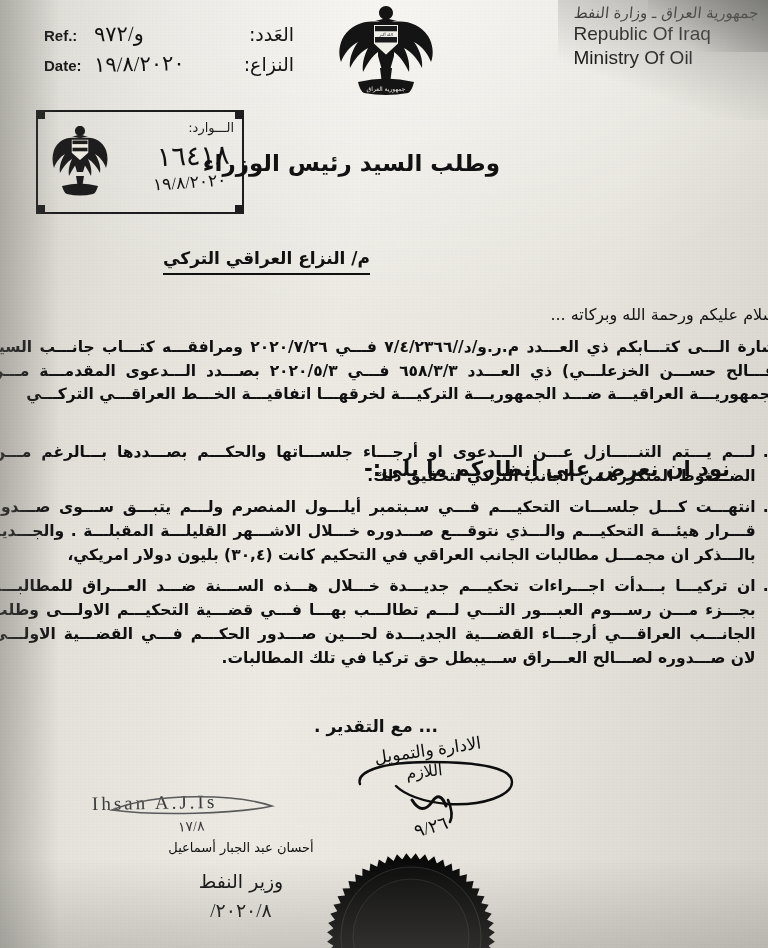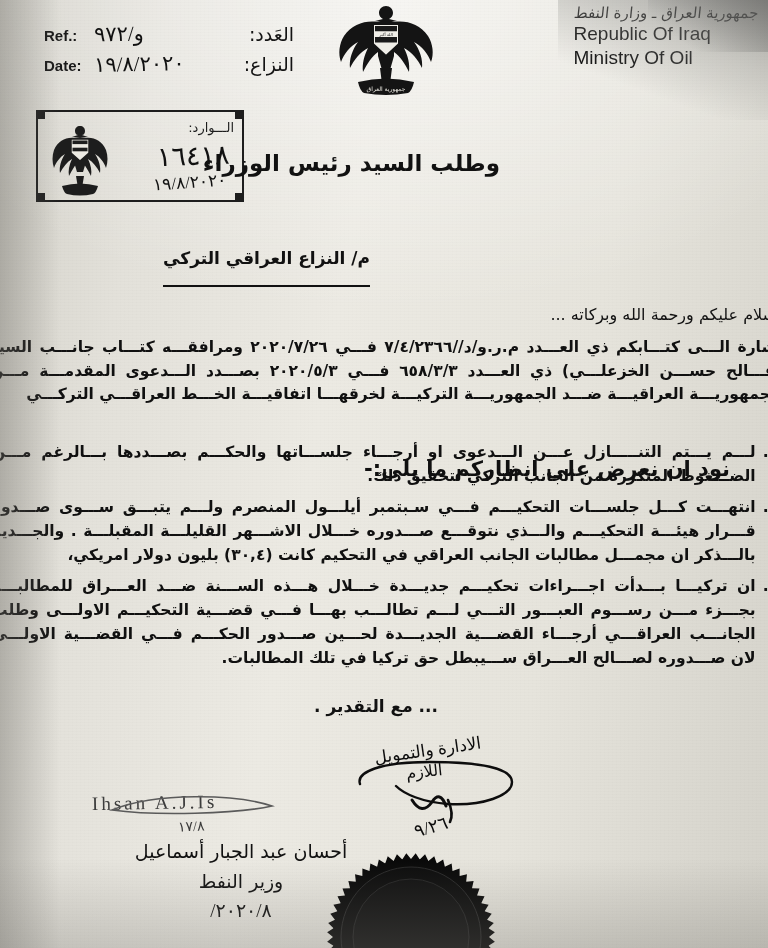--- a/index.html
+++ b/index.html
@@ -79,21 +79,21 @@
     transform:skewX(-6deg);
     white-space:nowrap;
   }
   .en-gov{
     font-family:"Liberation Sans", sans-serif;
     font-size:19px;color:#101010;line-height:1.28;white-space:nowrap;
   }
 
   
   .stamp-box{
-    position:absolute;left:36px;top:110px;width:208px;height:92px;
+    position:absolute;left:36px;top:110px;width:208px;height:104px;
   }
   .stamp-frame{
     position:absolute;inset:0;
     border:2px solid #1d1d1d;
   }
   .stamp-frame:before,.stamp-frame:after{
     content:"";position:absolute;width:9px;height:9px;background:#1d1d1d;
   }
   .stamp-frame:before{left:-2px;top:-2px;}
   .stamp-frame:after{right:-2px;top:-2px;}
@@ -123,21 +123,21 @@
   .to-line{
     position:absolute;right:268px;top:150px;
     direction:rtl;font-family:"DejaVu Sans", sans-serif;
     font-weight:700;font-size:23px;color:#111;
     white-space:nowrap;
   }
   .subject{
     position:absolute;right:398px;top:248px;
     direction:rtl;font-family:"DejaVu Sans", sans-serif;
     font-weight:700;font-size:17px;color:#111;
-    border-bottom:2px solid #111;padding-bottom:17px;
+    border-bottom:2px solid #111;padding-bottom:5px;
     white-space:nowrap;
   }
   .greeting{
     position:absolute;right:-8px;top:305px;
     direction:rtl;font-family:"DejaVu Sans", sans-serif;
     font-size:16px;color:#121212;white-space:nowrap;
   }
 
   .para{
     position:absolute;direction:rtl;
@@ -158,21 +158,21 @@
     direction:rtl;
     font-family:"DejaVu Sans", sans-serif;
     font-weight:700;font-size:15.5px;color:#101010;
     line-height:1.55;
   }
   .li{display:flex;gap:7px;margin-bottom:7px;}
   .li-num{flex:0 0 auto;font-size:15.5px;}
   .li-txt{flex:1 1 auto;text-align:justify;}
 
   .closing{
-    position:absolute;right:330px;top:696px;
+    position:absolute;right:330px;top:716px;
     direction:rtl;font-family:"DejaVu Sans", sans-serif;
     font-weight:700;font-size:17px;color:#111;
   }
 
   
   .annot{
     position:absolute;left:352px;top:738px;width:230px;height:110px;
     pointer-events:none;
   }
   .annot-txt1{
@@ -198,21 +198,21 @@
     letter-spacing:3px;transform:rotate(-1deg);
   }
   .sig-sub{
     position:absolute;left:178px;top:818px;
     font-family:"Liberation Serif", serif;font-size:14px;color:#3a3a3a;
     transform:rotate(-3deg);
   }
   .sig-name{
     position:absolute;left:96px;top:840px;width:290px;text-align:center;
     direction:rtl;font-family:"DejaVu Sans", sans-serif;
-    font-size:19px;color:#111;
+    font-size:13px;color:#111;
   }
   .sig-title{
     position:absolute;left:96px;top:870px;width:290px;text-align:center;
     direction:rtl;font-family:"DejaVu Sans", sans-serif;
     font-size:19px;color:#111;
   }
   .sig-date{
     position:absolute;left:96px;top:899px;width:290px;text-align:center;
     direction:rtl;font-family:"Liberation Serif", serif;
     font-size:19px;color:#111;letter-spacing:1px;

